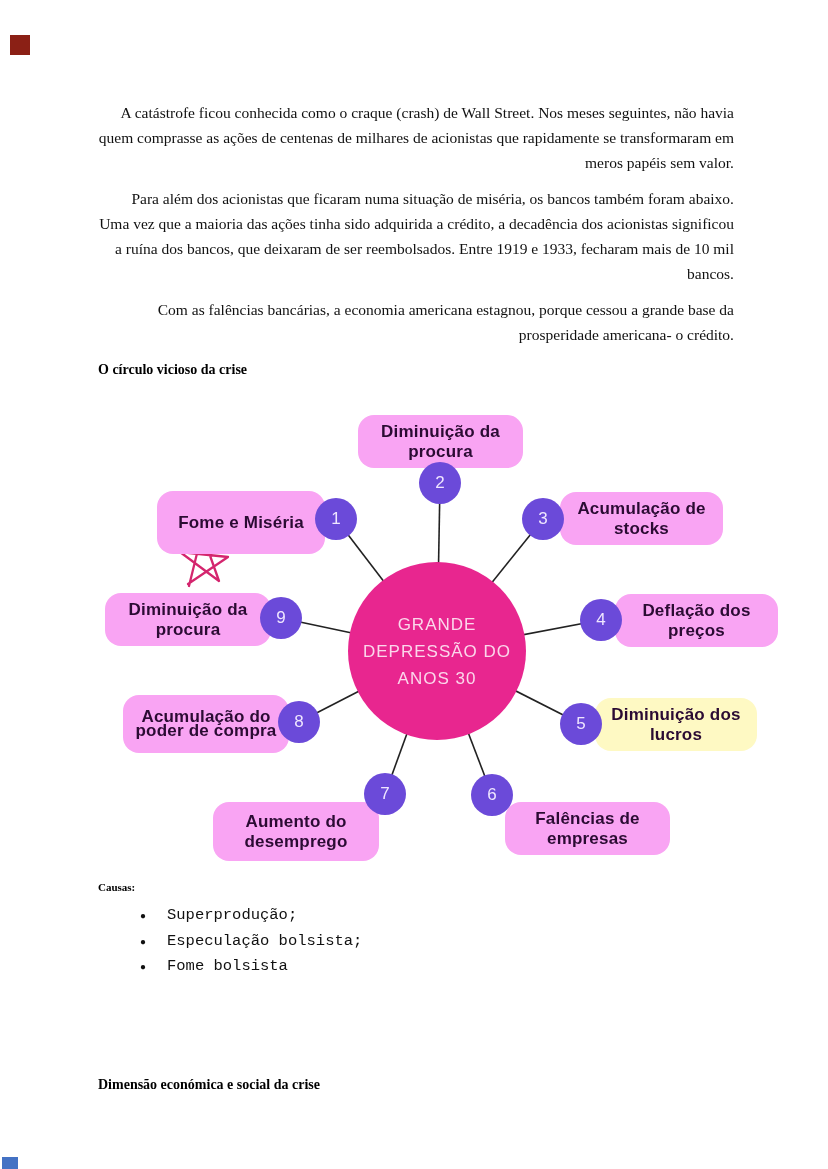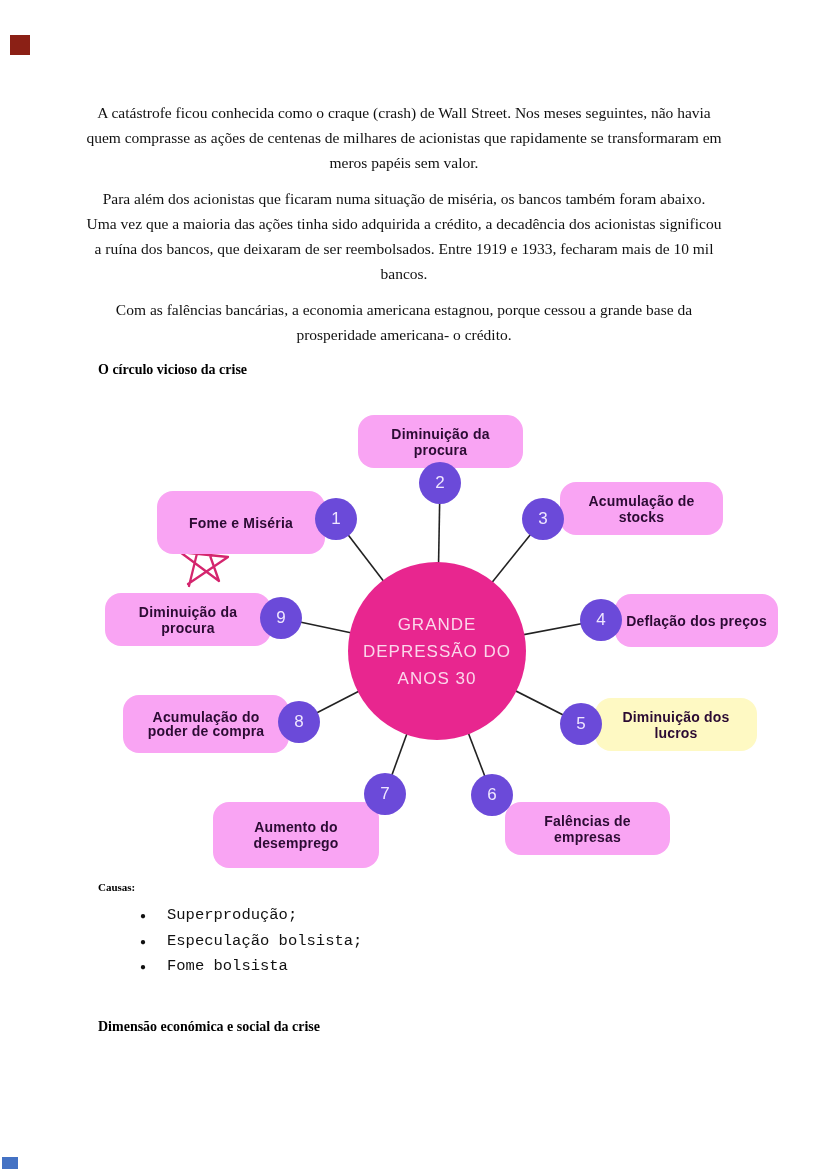--- a/index.html
+++ b/index.html
@@ -1,46 +1,46 @@
 <!DOCTYPE html>
 <html><head>
 <meta charset="utf-8">
 <style>
   html,body{margin:0;padding:0;background:#fff;}
   .page{
     position:relative;width:828px;height:1169px;background:#ffffff;overflow:hidden;
     font-family:"Liberation Serif", serif;color:#111;
   }
   
-  .para{position:absolute;left:86px;width:636px;font-size:15.5px;line-height:25px;text-align:center;}
+  .para{position:absolute;left:98px;width:636px;font-size:15.5px;line-height:25px;text-align:right;}
   .p1{top:100px;} .p2{top:186px;} .p3{top:297px;}
   .doc-heading{position:absolute;left:98px;font-size:14px;font-weight:bold;color:#000;}
-  .h1{top:362px;} .h2{top:1019px;}
+  .h1{top:362px;} .h2{top:1077px;}
   .causes-label{position:absolute;left:98px;top:881px;font-size:11px;font-weight:bold;color:#000;}
   .causes-list{position:absolute;left:134px;top:903px;margin:0;padding:0;list-style:none;font-family:Liberation Mono, monospace;}
   .causes-list li{position:relative;padding-left:33px;font-size:15.5px;line-height:25.7px;}
   .causes-list li::before{content:"●";position:absolute;left:6px;top:1px;font-size:10px;}
   
   .mark-red{position:absolute;left:10px;top:35px;width:20px;height:20px;}
   .mark-blue{position:absolute;left:2px;top:1157px;width:16px;height:12px;}
   
   .diagram-svg{position:absolute;left:0;top:0;width:828px;height:1169px;z-index:1;pointer-events:none;}
   .node-box{
     position:absolute;z-index:2;border-radius:16px;
     display:flex;align-items:center;justify-content:center;text-align:center;
-    font-family:"Liberation Sans", sans-serif;font-weight:bold;font-size:14px;
+    font-family:"Liberation Sans", sans-serif;font-weight:bold;font-size:17px;
     letter-spacing:.2px;padding:0 10px;box-sizing:border-box;
   }
   .b1{left:157px;top:491px;width:168px;height:63px;}
   .b2{left:358px;top:415px;width:165px;height:53px;}
-  .b3{left:560px;top:482px;width:163px;height:53px;}
+  .b3{left:560px;top:492px;width:163px;height:53px;}
   .b4{left:615px;top:594px;width:163px;height:53px;}
   .b5{left:595px;top:698px;width:162px;height:53px;}
   .b6{left:505px;top:802px;width:165px;height:53px;}
-  .b7{left:213px;top:802px;width:166px;height:66px;}
+  .b7{left:213px;top:802px;width:166px;height:59px;}
   .b8{left:123px;top:695px;width:166px;height:58px;line-height:14px;}
   .b9{left:105px;top:593px;width:166px;height:53px;}
   .node-circle{
     position:absolute;z-index:3;width:42px;height:42px;border-radius:50%;
     display:flex;align-items:center;justify-content:center;
     font-family:"Liberation Sans", sans-serif;font-size:17px;
   }
   .c1{left:315px;top:498px;} .c2{left:419px;top:462px;} .c3{left:522px;top:498px;}
   .c4{left:580px;top:599px;} .c5{left:560px;top:703px;} .c6{left:471px;top:774px;}
   .c7{left:364px;top:773px;} .c8{left:278px;top:701px;} .c9{left:260px;top:597px;}

